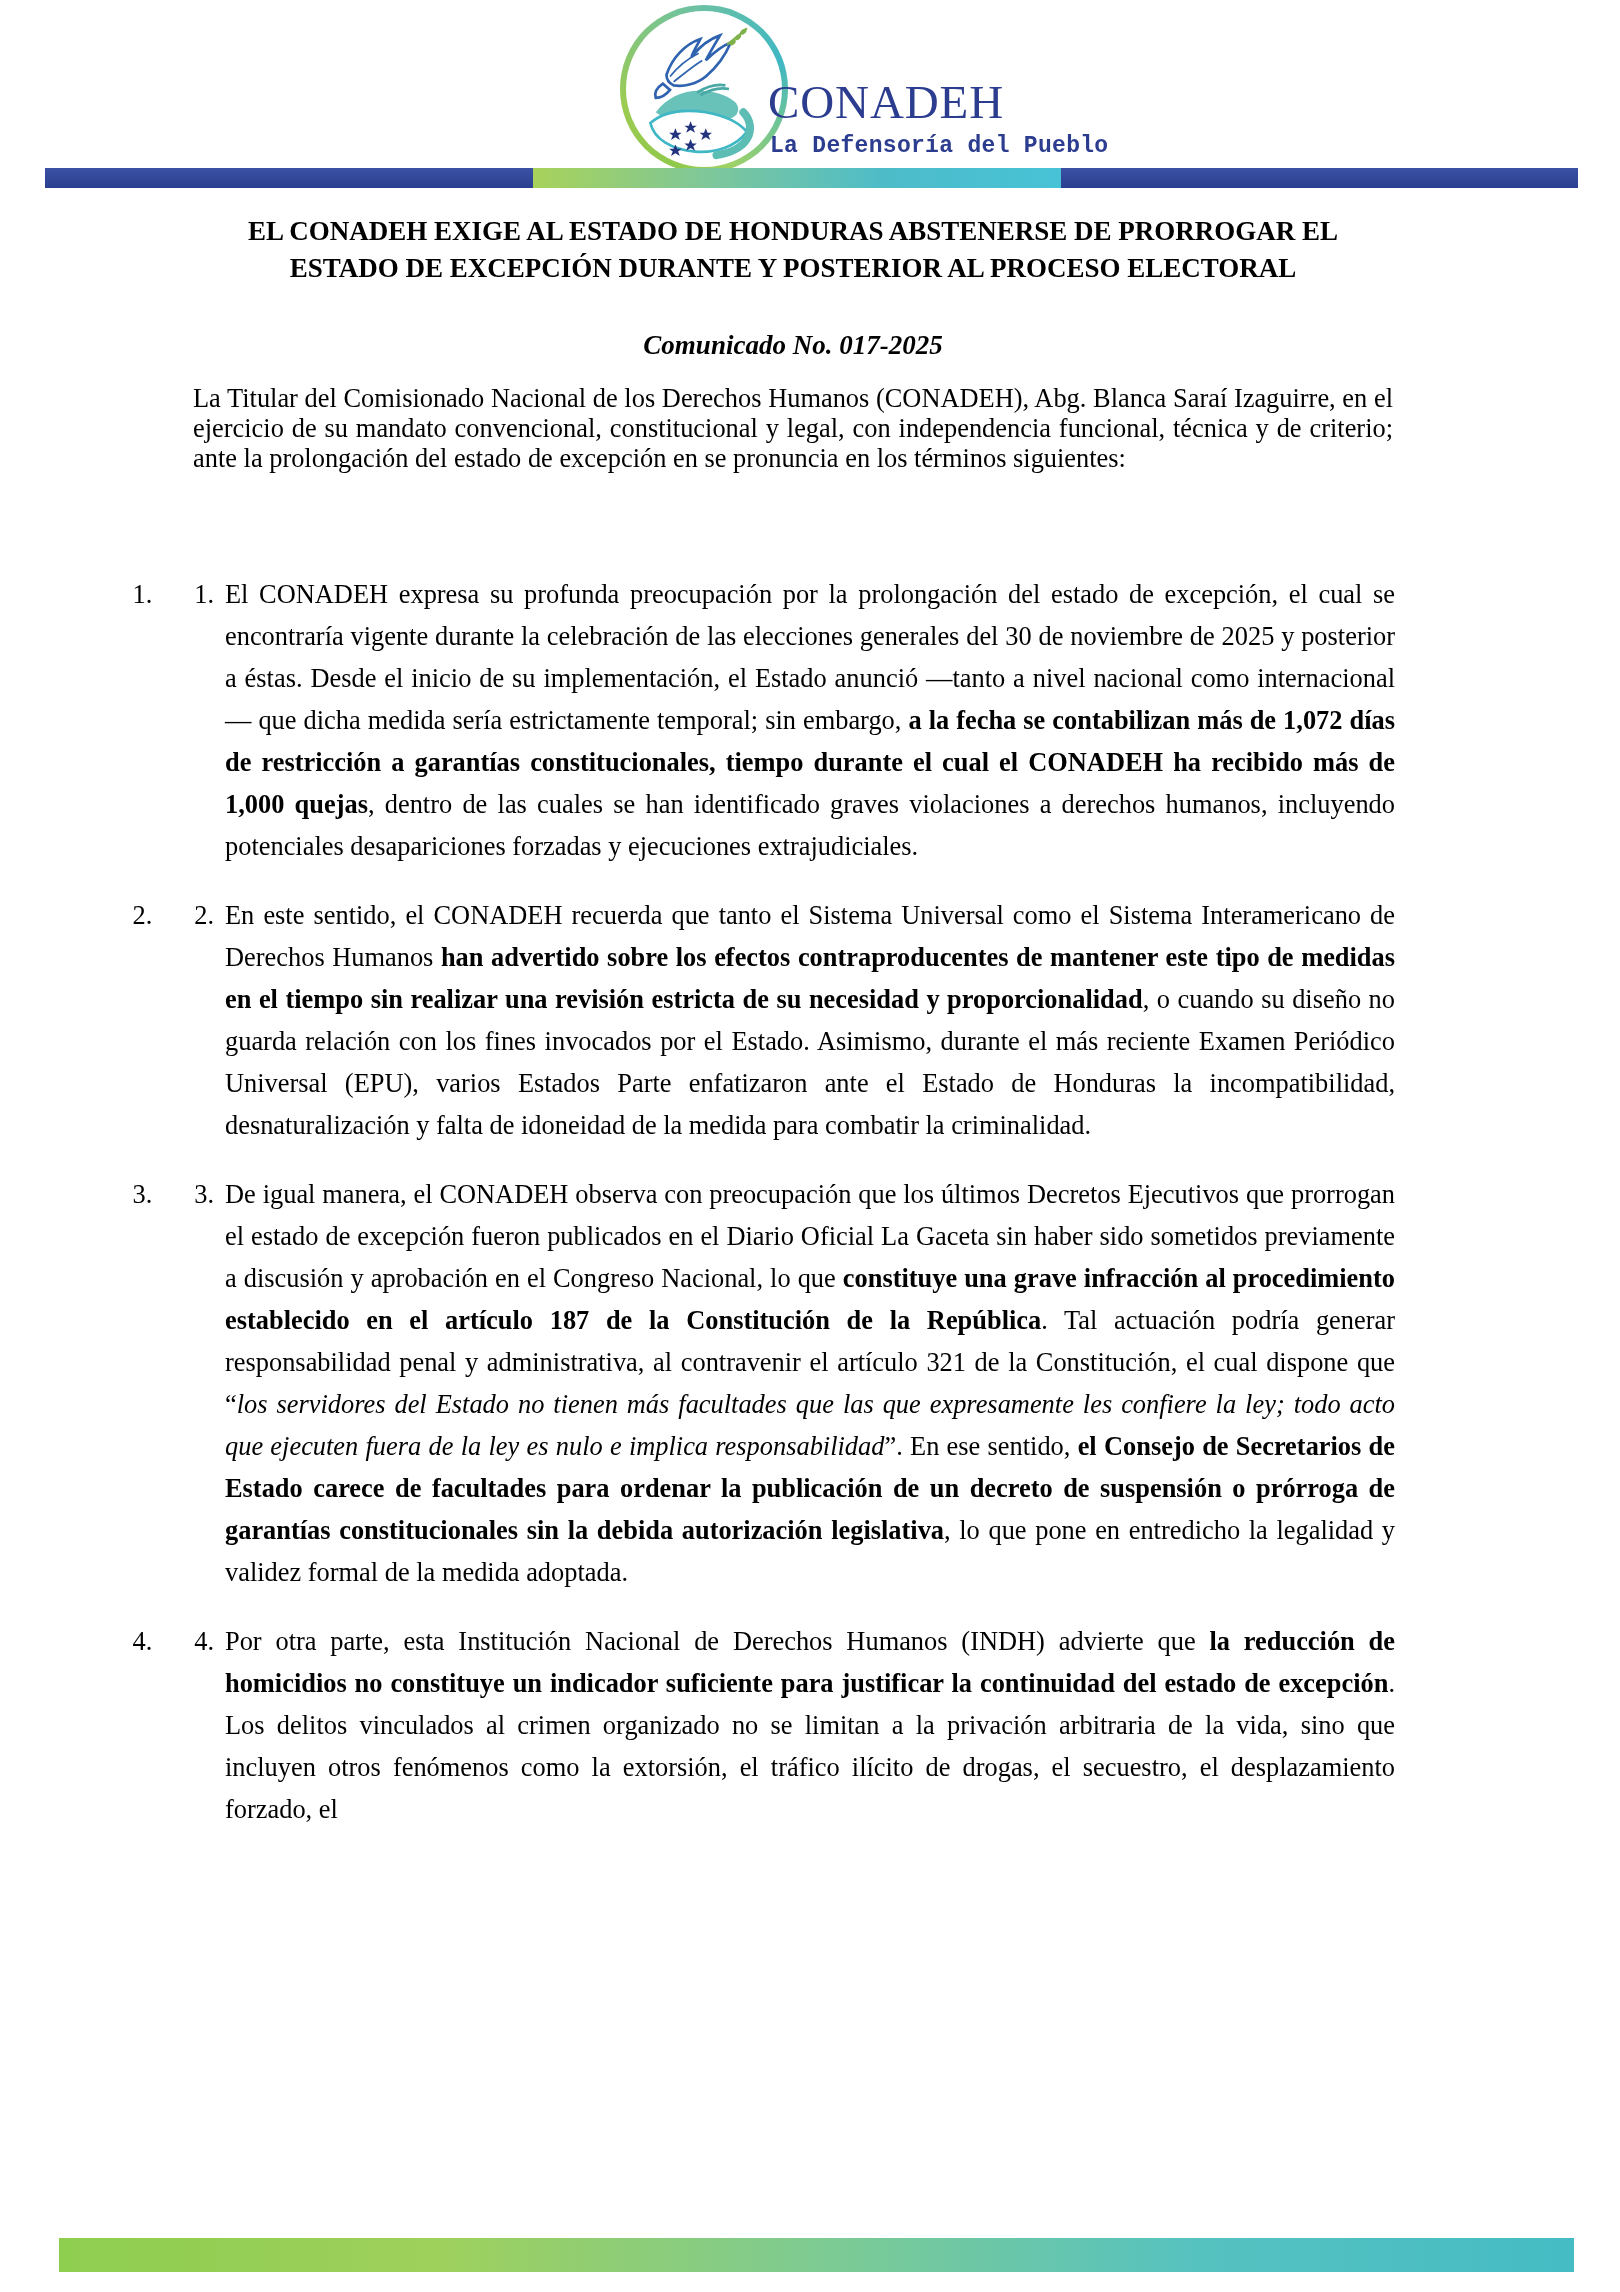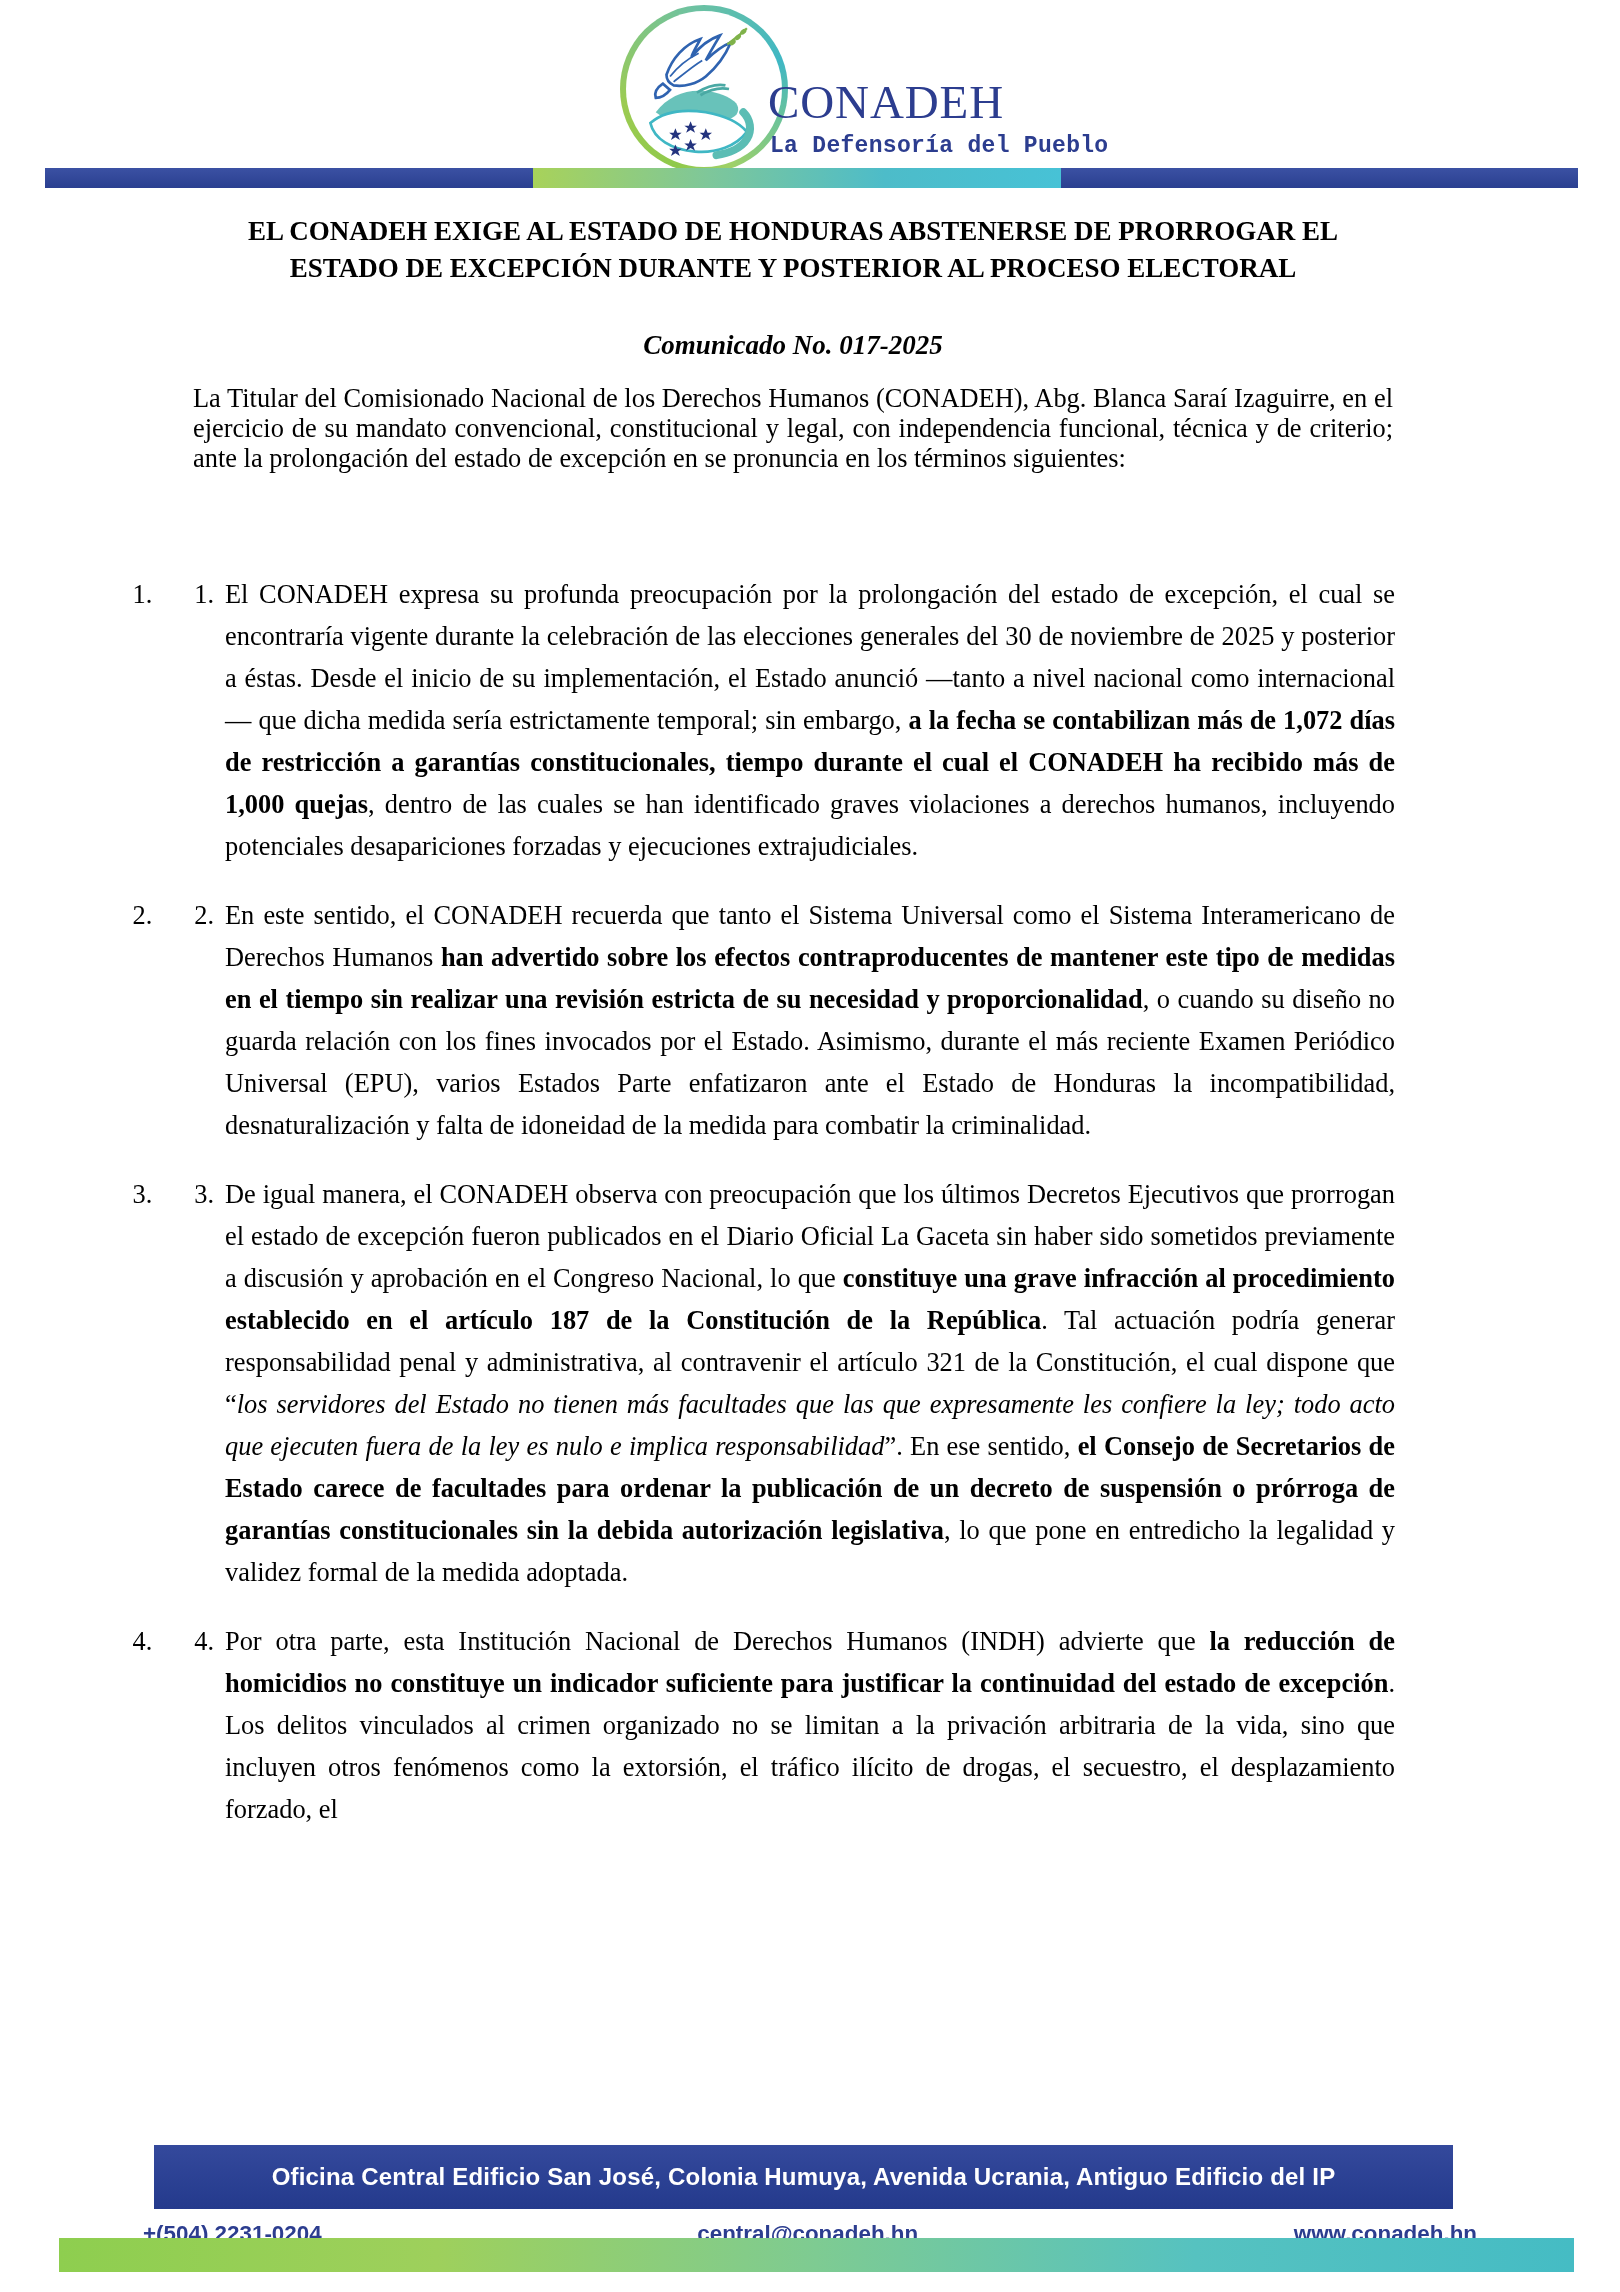--- a/index.html
+++ b/index.html
@@ -239,25 +239,17 @@
   <div class="intro">La Titular del Comisionado Nacional de los Derechos Humanos (CONADEH), Abg. Blanca Saraí Izaguirre, en el ejercicio de su mandato convencional, constitucional y legal, con independencia funcional, técnica y de criterio; ante la prolongación del estado de excepción en se pronuncia en los términos siguientes:</div>
 
   <ol class="list" id="numbered-list">
       <li class="li"><span class="num">1.</span><span><span>El CONADEH expresa su profunda preocupación por la prolongación del estado de excepción, el cual se encontraría vigente durante la celebración de las elecciones generales del 30 de noviembre de 2025 y posterior a éstas. Desde el inicio de su implementación, el Estado anunció —tanto a nivel nacional como internacional— que dicha medida sería estrictamente temporal; sin embargo, </span><b>a la fecha se contabilizan más de 1,072 días de restricción a garantías constitucionales, tiempo durante el cual el CONADEH ha recibido más de 1,000 quejas</b><span>, dentro de las cuales se han identificado graves violaciones a derechos humanos, incluyendo potenciales desapariciones forzadas y ejecuciones extrajudiciales.</span></span></li>
       <li class="li"><span class="num">2.</span><span><span>En este sentido, el CONADEH recuerda que tanto el Sistema Universal como el Sistema Interamericano de Derechos Humanos </span><b>han advertido sobre los efectos contraproducentes de mantener este tipo de medidas en el tiempo sin realizar una revisión estricta de su necesidad y proporcionalidad</b><span>, o cuando su diseño no guarda relación con los fines invocados por el Estado. Asimismo, durante el más reciente Examen Periódico Universal (EPU), varios Estados Parte enfatizaron ante el Estado de Honduras la incompatibilidad, desnaturalización y falta de idoneidad de la medida para combatir la criminalidad.</span></span></li>
       <li class="li"><span class="num">3.</span><span><span>De igual manera, el CONADEH observa con preocupación que los últimos Decretos Ejecutivos que prorrogan el estado de excepción fueron publicados en el Diario Oficial La Gaceta sin haber sido sometidos previamente a discusión y aprobación en el Congreso Nacional, lo que </span><b>constituye una grave infracción al procedimiento establecido en el artículo 187 de la Constitución de la República</b><span>. Tal actuación podría generar responsabilidad penal y administrativa, al contravenir el artículo 321 de la Constitución, el cual dispone que “</span><i>los servidores del Estado no tienen más facultades que las que expresamente les confiere la ley; todo acto que ejecuten fuera de la ley es nulo e implica responsabilidad</i><span>”. En ese sentido, </span><b>el Consejo de Secretarios de Estado carece de facultades para ordenar la publicación de un decreto de suspensión o prórroga de garantías constitucionales sin la debida autorización legislativa</b><span>, lo que pone en entredicho la legalidad y validez formal de la medida adoptada.</span></span></li>
       <li class="li"><span class="num">4.</span><span><span>Por otra parte, esta Institución Nacional de Derechos Humanos (INDH) advierte que </span><b>la reducción de homicidios no constituye un indicador suficiente para justificar la continuidad del estado de excepción</b><span>. Los delitos vinculados al crimen organizado no se limitan a la privación arbitraria de la vida, sino que incluyen otros fenómenos como la extorsión, el tráfico ilícito de drogas, el secuestro, el desplazamiento forzado, el</span></span></li>
     </ol>
 
   <div class="footer">
-    <div class="footer-band">
-      <span>Oficina Central Edificio San José, Colonia Humuya, Avenida Ucrania, Antiguo Edificio del IP</span>
-    </div>
-    <div class="footer-contacts">
-      <span>+(504) 2231-0204</span>
-      <span>central@conadeh.hn</span>
-      <span>www.conadeh.hn</span>
-    </div>
     <div class="footer-grad"></div>
   </div>
 
 </div>
 
 
 </body></html>

